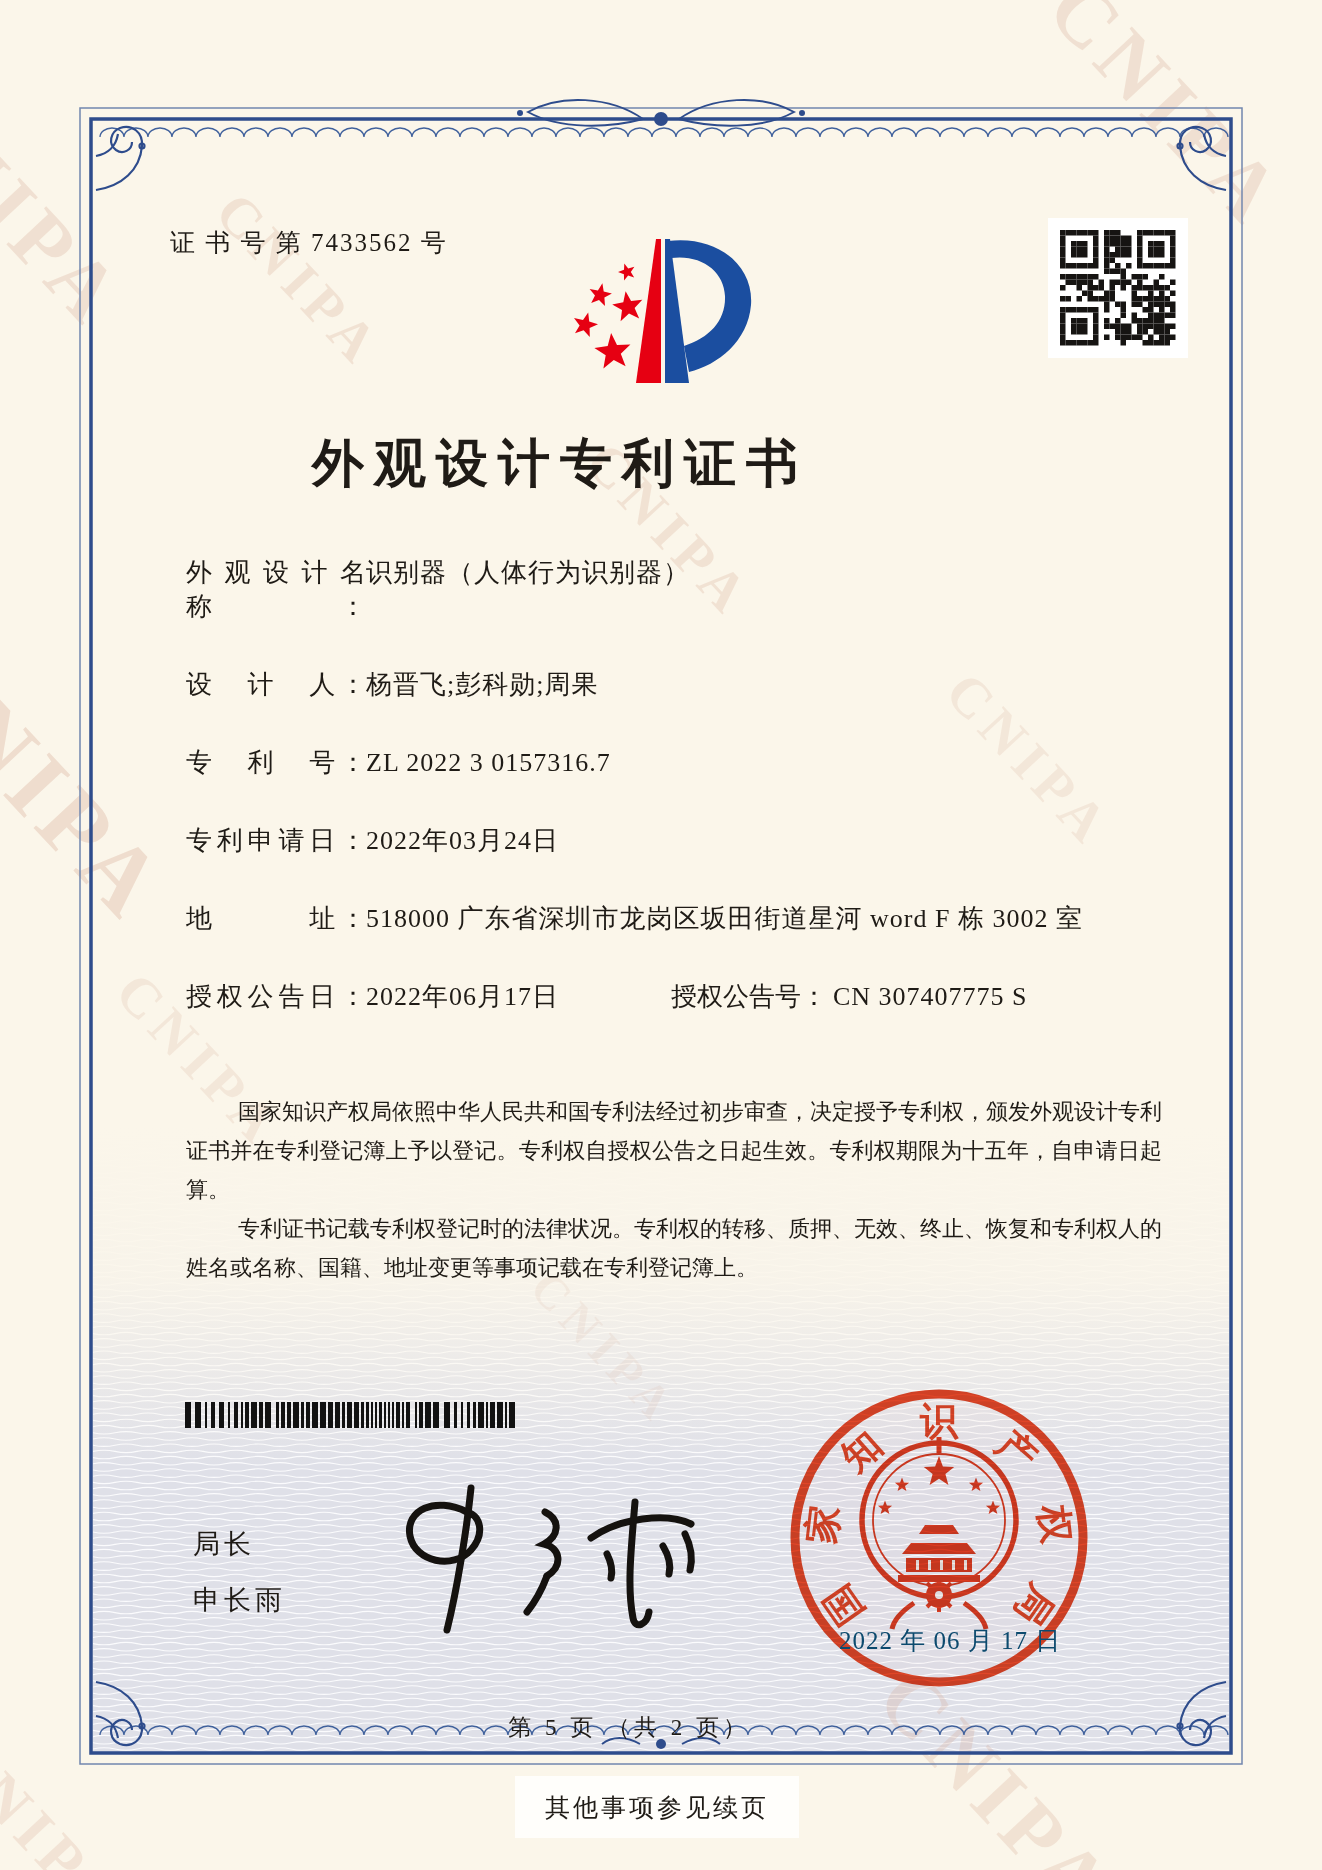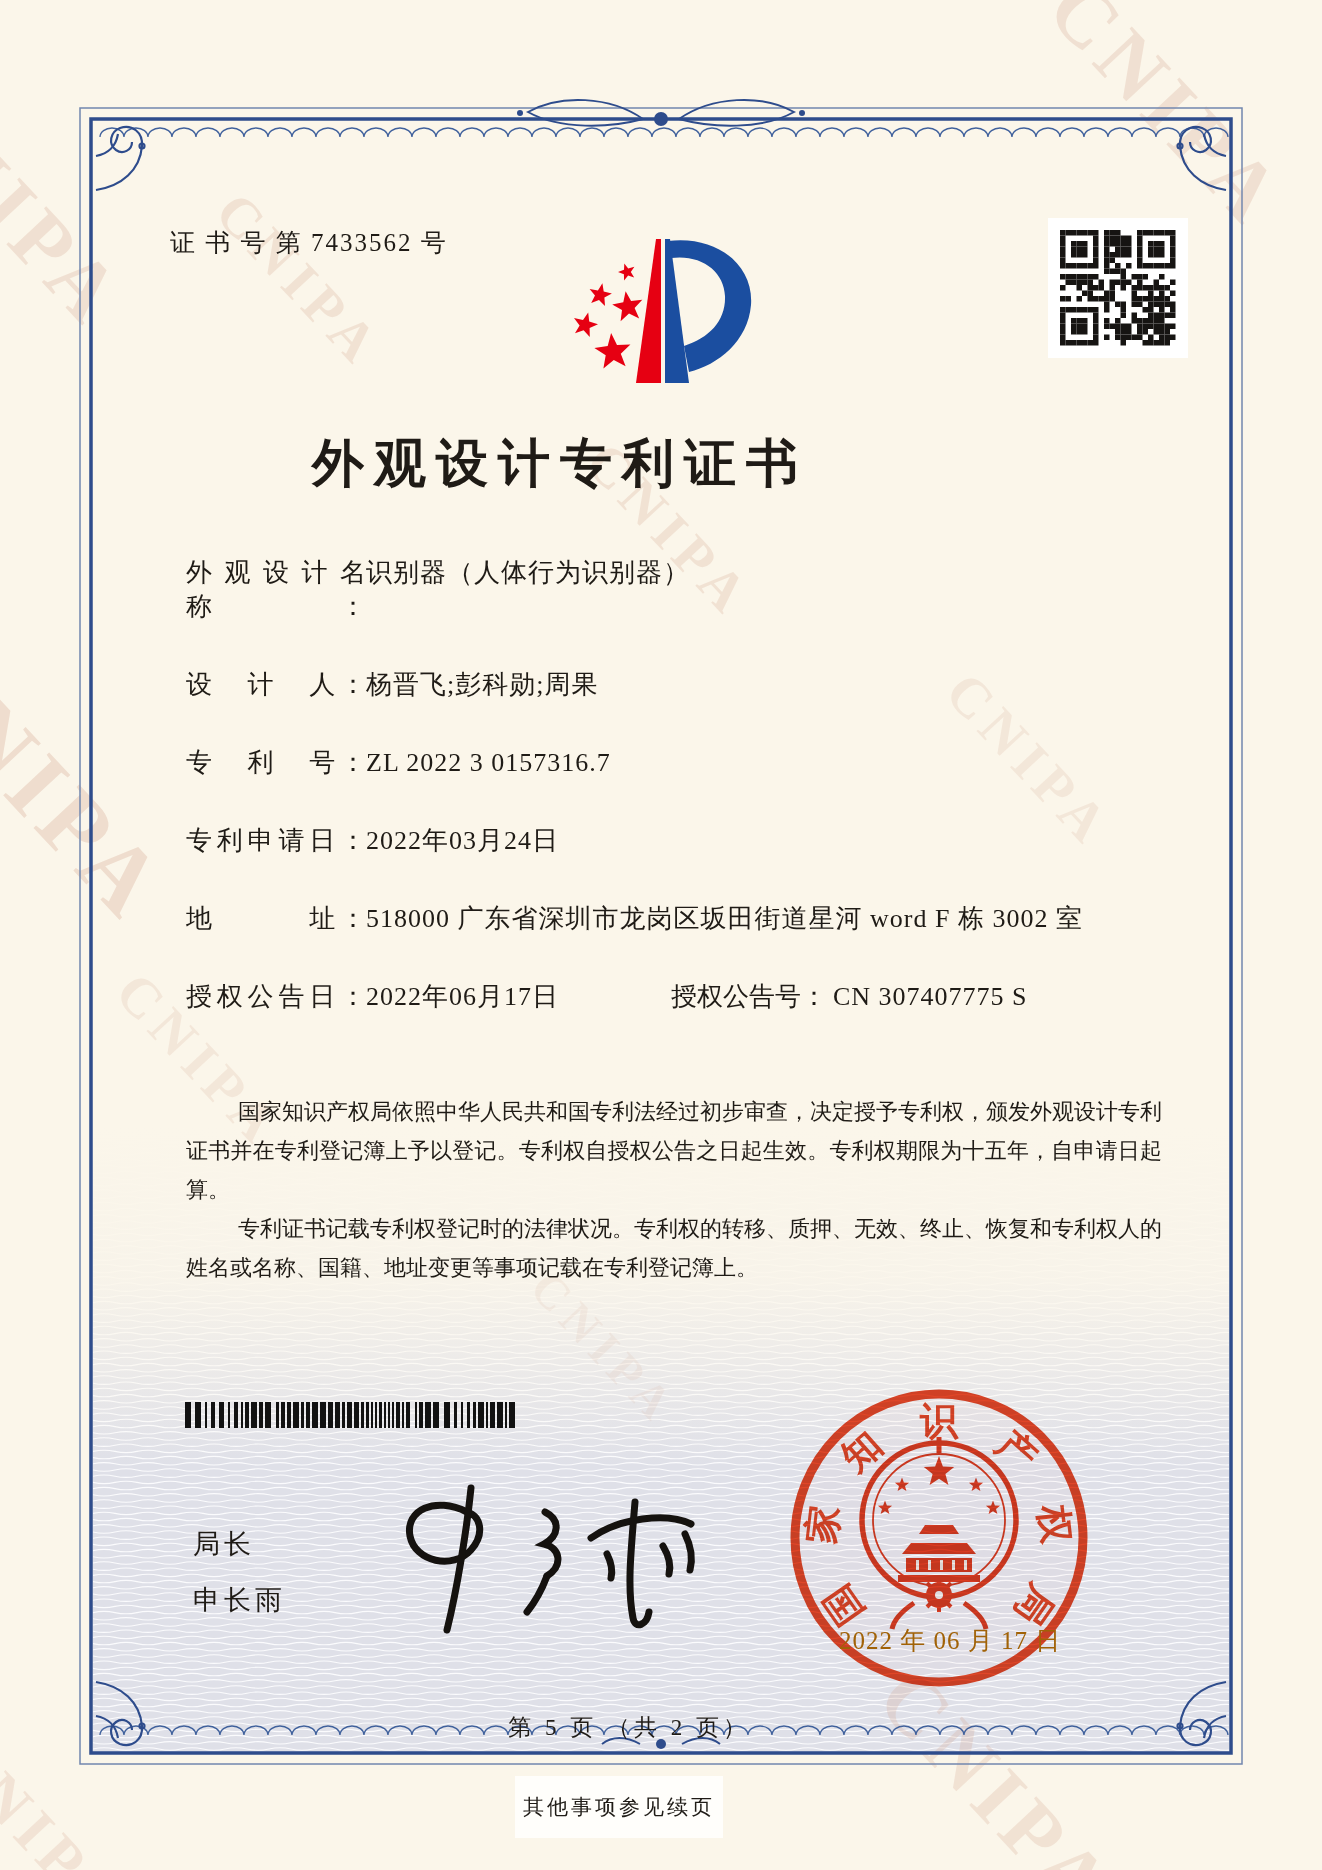--- a/index.html
+++ b/index.html
@@ -31,24 +31,24 @@
   .field-label2{display:inline-block;margin-left:112px;vertical-align:top;}
   .field-value2{display:inline-block;margin-left:6px;vertical-align:top;letter-spacing:1px;}
   .paragraphs{left:186px;top:1092px;width:976px;font-size:22px;line-height:39px;
               text-align:justify;}
   .paragraphs p{margin:0;text-indent:52px;}
   .sig-block{left:193px;top:1516px;font-size:27px;line-height:56px;letter-spacing:4px;}
   .signature-svg{left:395px;top:1478px;z-index:4;}
   .barcode-svg{left:185px;top:1402px;z-index:4;}
   .seal-svg{left:774px;top:1373px;z-index:5;mix-blend-mode:multiply;}
   .seal-date{left:828px;top:1624px;width:244px;text-align:center;font-size:25px;
-             letter-spacing:1px;z-index:6;color:#a16207;}
+             letter-spacing:1px;z-index:6;color:#0c4a6e;}
   .page-info{left:499px;top:1712px;width:260px;text-align:center;font-size:23px;letter-spacing:4px;}
-  .note-box{left:515px;top:1776px;width:208px;height:62px;background:#fffefb;z-index:4;
-            display:flex;align-items:center;justify-content:center;font-size:21px;letter-spacing:3px;}
+  .note-box{left:515px;top:1776px;width:284px;height:62px;background:#fffefb;z-index:4;
+            display:flex;align-items:center;justify-content:center;font-size:25px;letter-spacing:3px;}
 </style>
 </head>
 <body>
 
 <div class="page">
 
   <svg class="abs guilloche" id="guilloche-svg" width="1136" height="627">
       <rect x="0" y="0" width="1136" height="627" fill="#dfe0e8"></rect>
       <path d="M0,3.0 q11,-2.4 22,0 q11,2.4 22,0 q11,-2.4 22,0 q11,2.4 22,0 q11,-2.4 22,0 q11,2.4 22,0 q11,-2.4 22,0 q11,2.4 22,0 q11,-2.4 22,0 q11,2.4 22,0 q11,-2.4 22,0 q11,2.4 22,0 q11,-2.4 22,0 q11,2.4 22,0 q11,-2.4 22,0 q11,2.4 22,0 q11,-2.4 22,0 q11,2.4 22,0 q11,-2.4 22,0 q11,2.4 22,0 q11,-2.4 22,0 q11,2.4 22,0 q11,-2.4 22,0 q11,2.4 22,0 q11,-2.4 22,0 q11,2.4 22,0 q11,-2.4 22,0 q11,2.4 22,0 q11,-2.4 22,0 q11,2.4 22,0 q11,-2.4 22,0 q11,2.4 22,0 q11,-2.4 22,0 q11,2.4 22,0 q11,-2.4 22,0 q11,2.4 22,0 q11,-2.4 22,0 q11,2.4 22,0 q11,-2.4 22,0 q11,2.4 22,0 q11,-2.4 22,0 q11,2.4 22,0 q11,-2.4 22,0 q11,2.4 22,0 q11,-2.4 22,0 q11,2.4 22,0 q11,-2.4 22,0 q11,2.4 22,0 q11,-2.4 22,0 q11,2.4 22,0 q11,-2.4 22,0 q11,2.4 22,0" fill="none" stroke="#fbfbfd" stroke-width="1.1"></path>
       <path d="M0,9.2 q11,2.4 22,0 q11,-2.4 22,0 q11,2.4 22,0 q11,-2.4 22,0 q11,2.4 22,0 q11,-2.4 22,0 q11,2.4 22,0 q11,-2.4 22,0 q11,2.4 22,0 q11,-2.4 22,0 q11,2.4 22,0 q11,-2.4 22,0 q11,2.4 22,0 q11,-2.4 22,0 q11,2.4 22,0 q11,-2.4 22,0 q11,2.4 22,0 q11,-2.4 22,0 q11,2.4 22,0 q11,-2.4 22,0 q11,2.4 22,0 q11,-2.4 22,0 q11,2.4 22,0 q11,-2.4 22,0 q11,2.4 22,0 q11,-2.4 22,0 q11,2.4 22,0 q11,-2.4 22,0 q11,2.4 22,0 q11,-2.4 22,0 q11,2.4 22,0 q11,-2.4 22,0 q11,2.4 22,0 q11,-2.4 22,0 q11,2.4 22,0 q11,-2.4 22,0 q11,2.4 22,0 q11,-2.4 22,0 q11,2.4 22,0 q11,-2.4 22,0 q11,2.4 22,0 q11,-2.4 22,0 q11,2.4 22,0 q11,-2.4 22,0 q11,2.4 22,0 q11,-2.4 22,0 q11,2.4 22,0 q11,-2.4 22,0 q11,2.4 22,0 q11,-2.4 22,0 q11,2.4 22,0 q11,-2.4 22,0" fill="none" stroke="#fbfbfd" stroke-width="1.1"></path>

